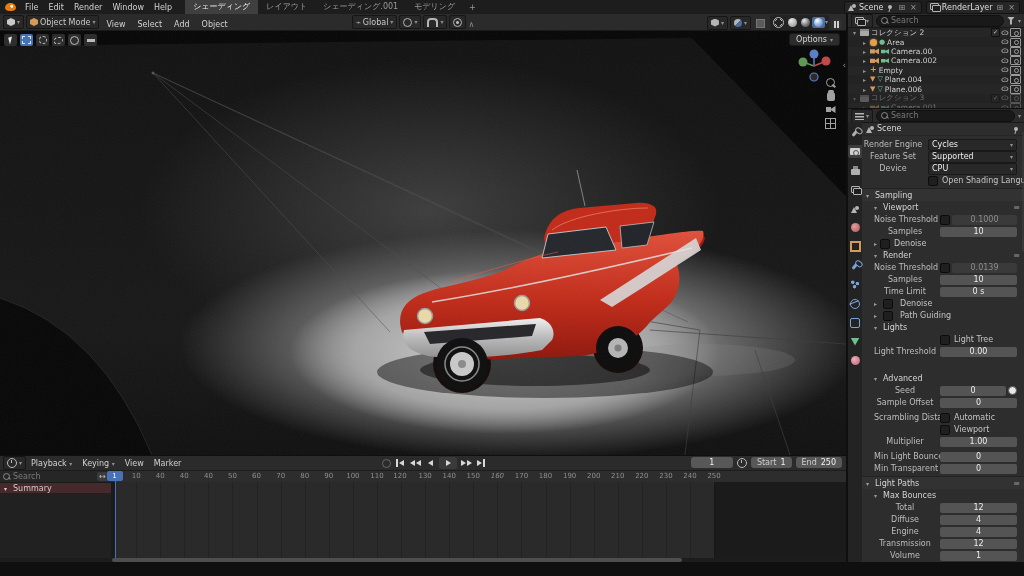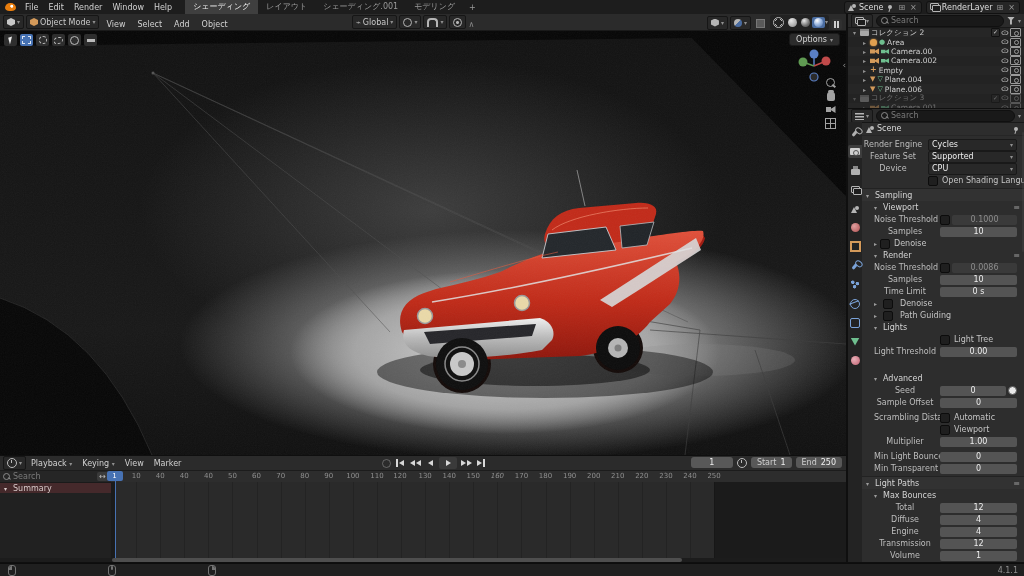--- a/index.html
+++ b/index.html
@@ -639,21 +639,21 @@
       </div>
       <div class="psub">
         <span class="parrow">▾</span>
           <span class="ptitle">Render</span>
           <span class="preset">≡</span>
       </div>
       <div class="prow pindent">
         <span class="plabel">Noise Threshold</span>
         <span class="pcb" style="margin-right:2px"></span>
         <span class="pfield dis">
-            <i>0.0086</i>
+            <i>0.0139</i>
           </span>
       </div>
       <div class="prow pindent">
         <span class="plabel">Samples</span>
         <span class="pfield">
             <i>10</i>
           </span>
       </div>
       <div class="prow pindent">
         <span class="plabel">Time Limit</span>
@@ -908,19 +908,13 @@
         </div>
       <div id="playhead" style="left: 3.5px;"></div>
       <div id="phbadge" style="left: 3.5px;">1</div>
     </div>
 
     <div class="tl-scroll">
         <div class="tl-handle"></div>
       </div>
   </div>
 
-  <div id="statusbar">
-    <span class="i-mouse" style="margin-left:8px"></span>
-    <span class="i-mouse mid" style="margin-left:92px"></span>
-    <span class="i-mouse right" style="margin-left:92px"></span>
-    <span class="sb-version">4.1.1</span>
-  </div>
 </div>
 
 </body></html>

